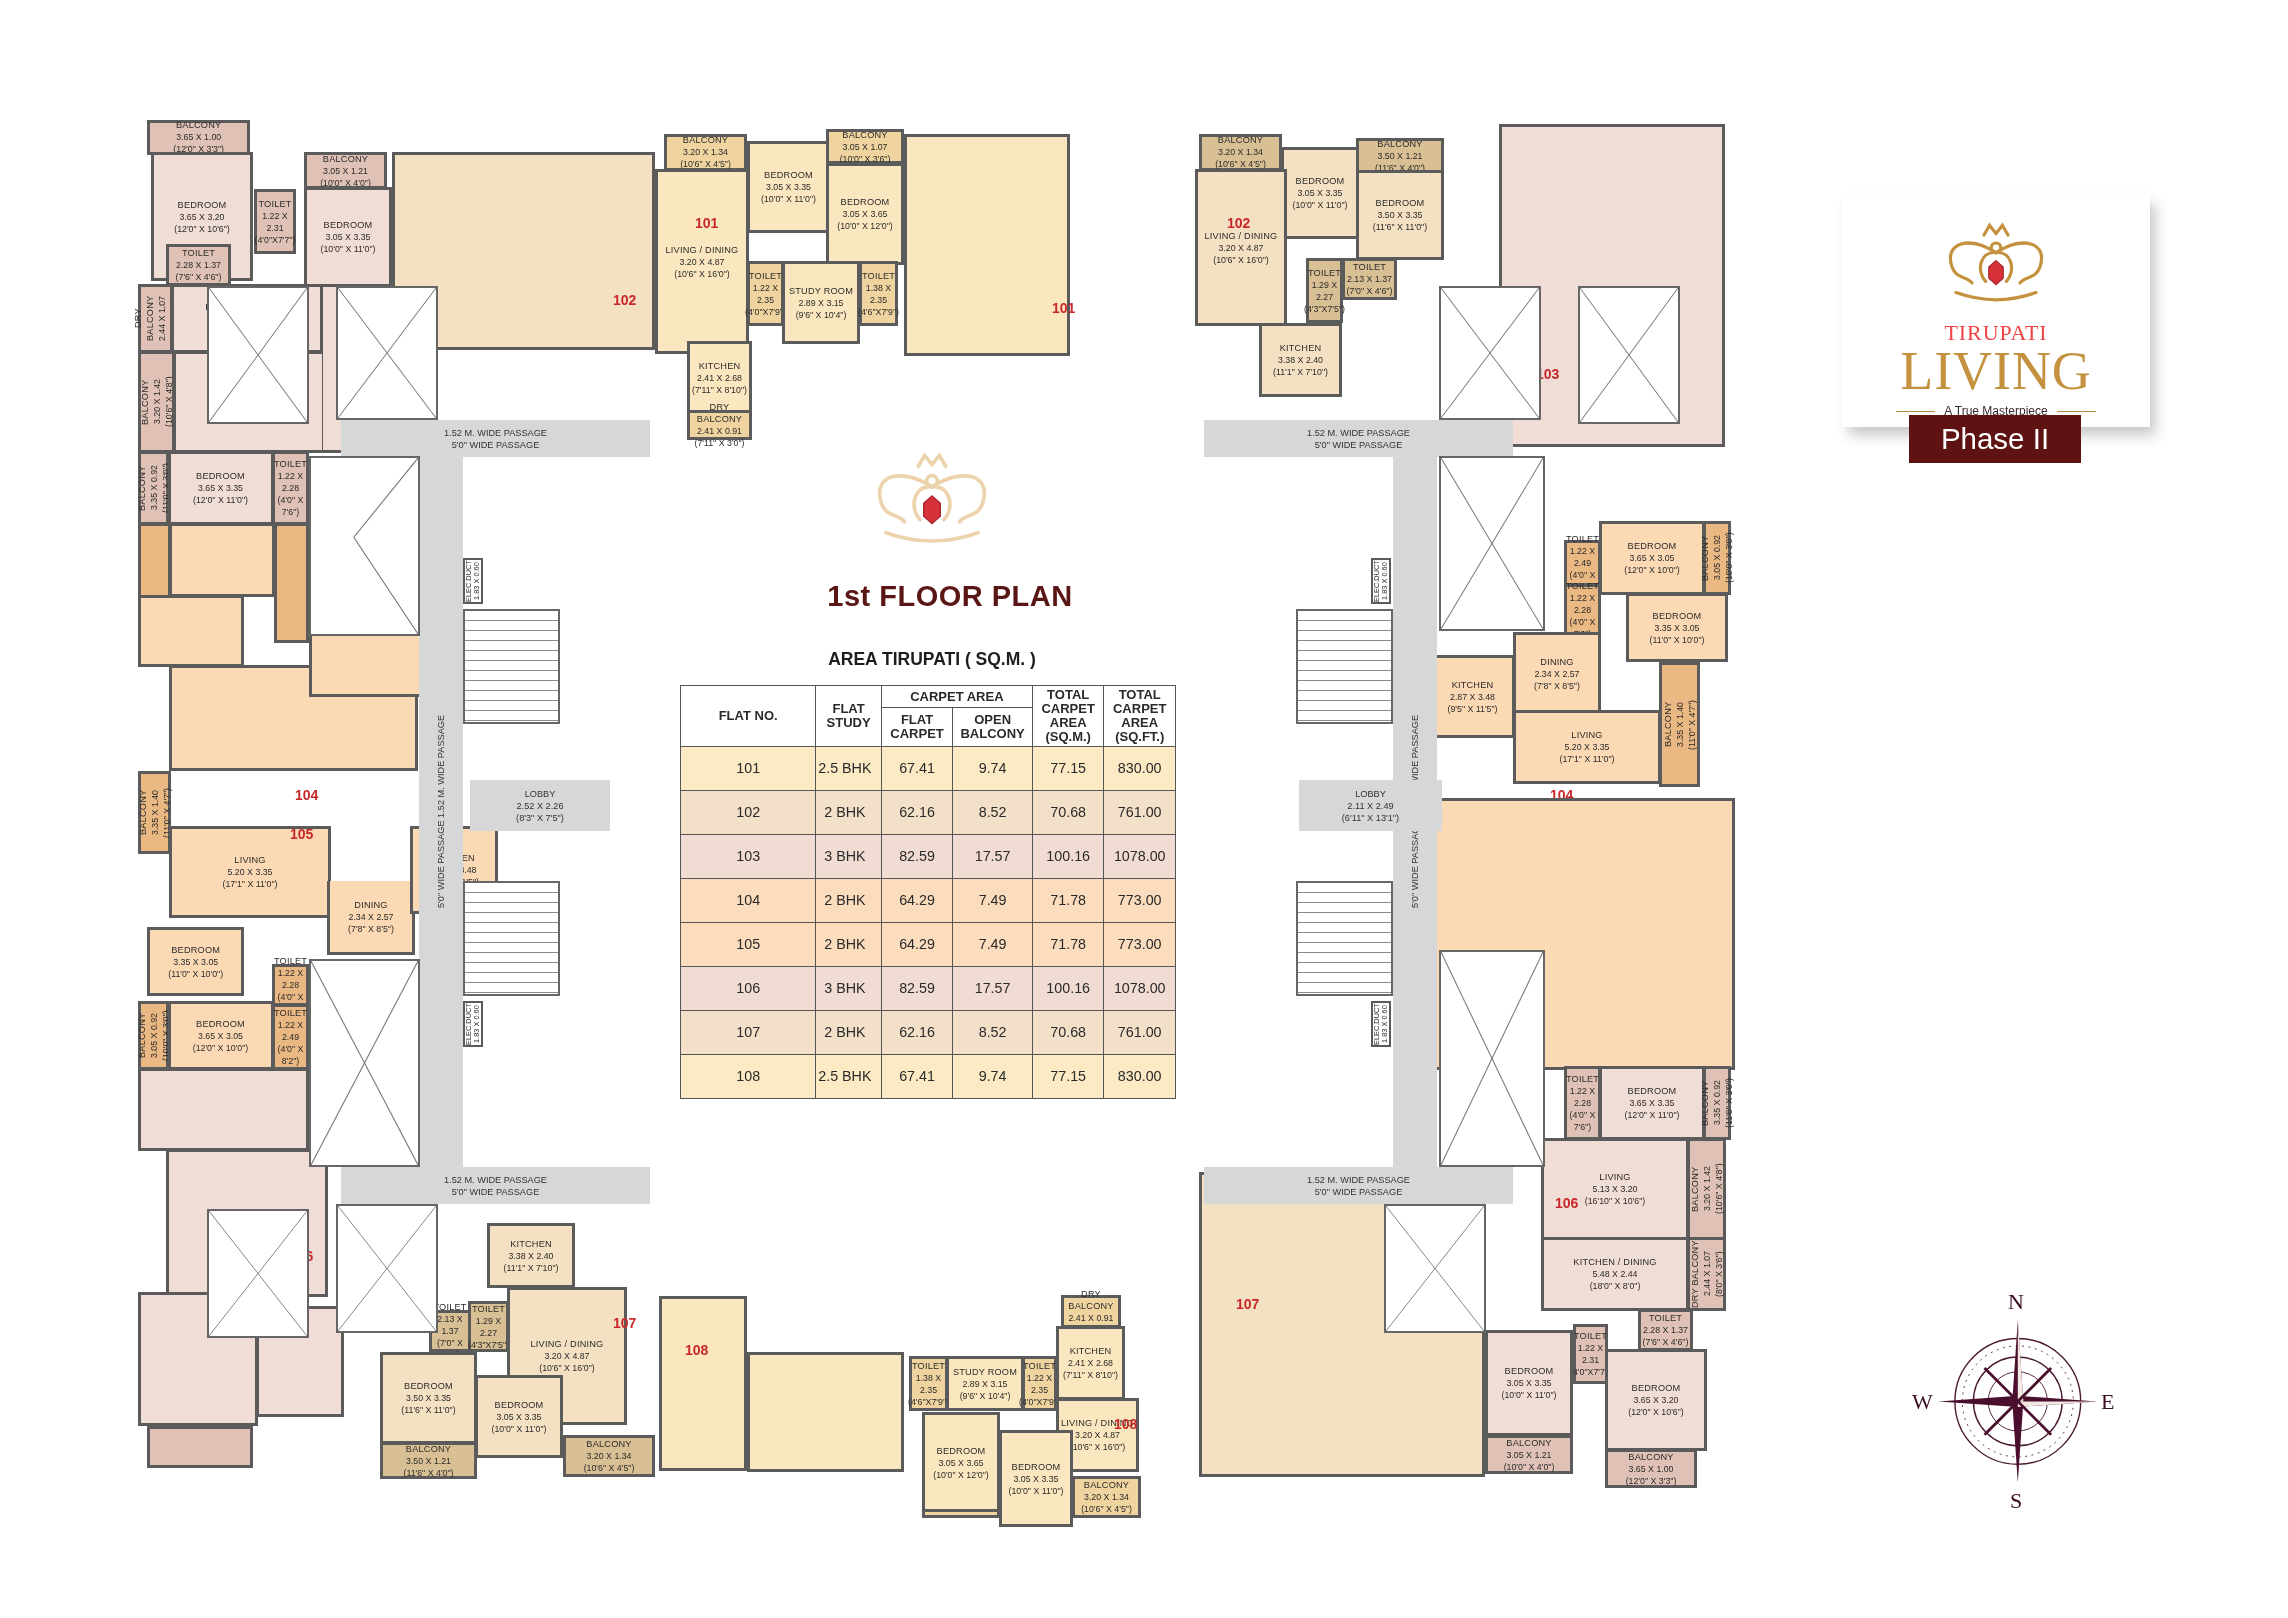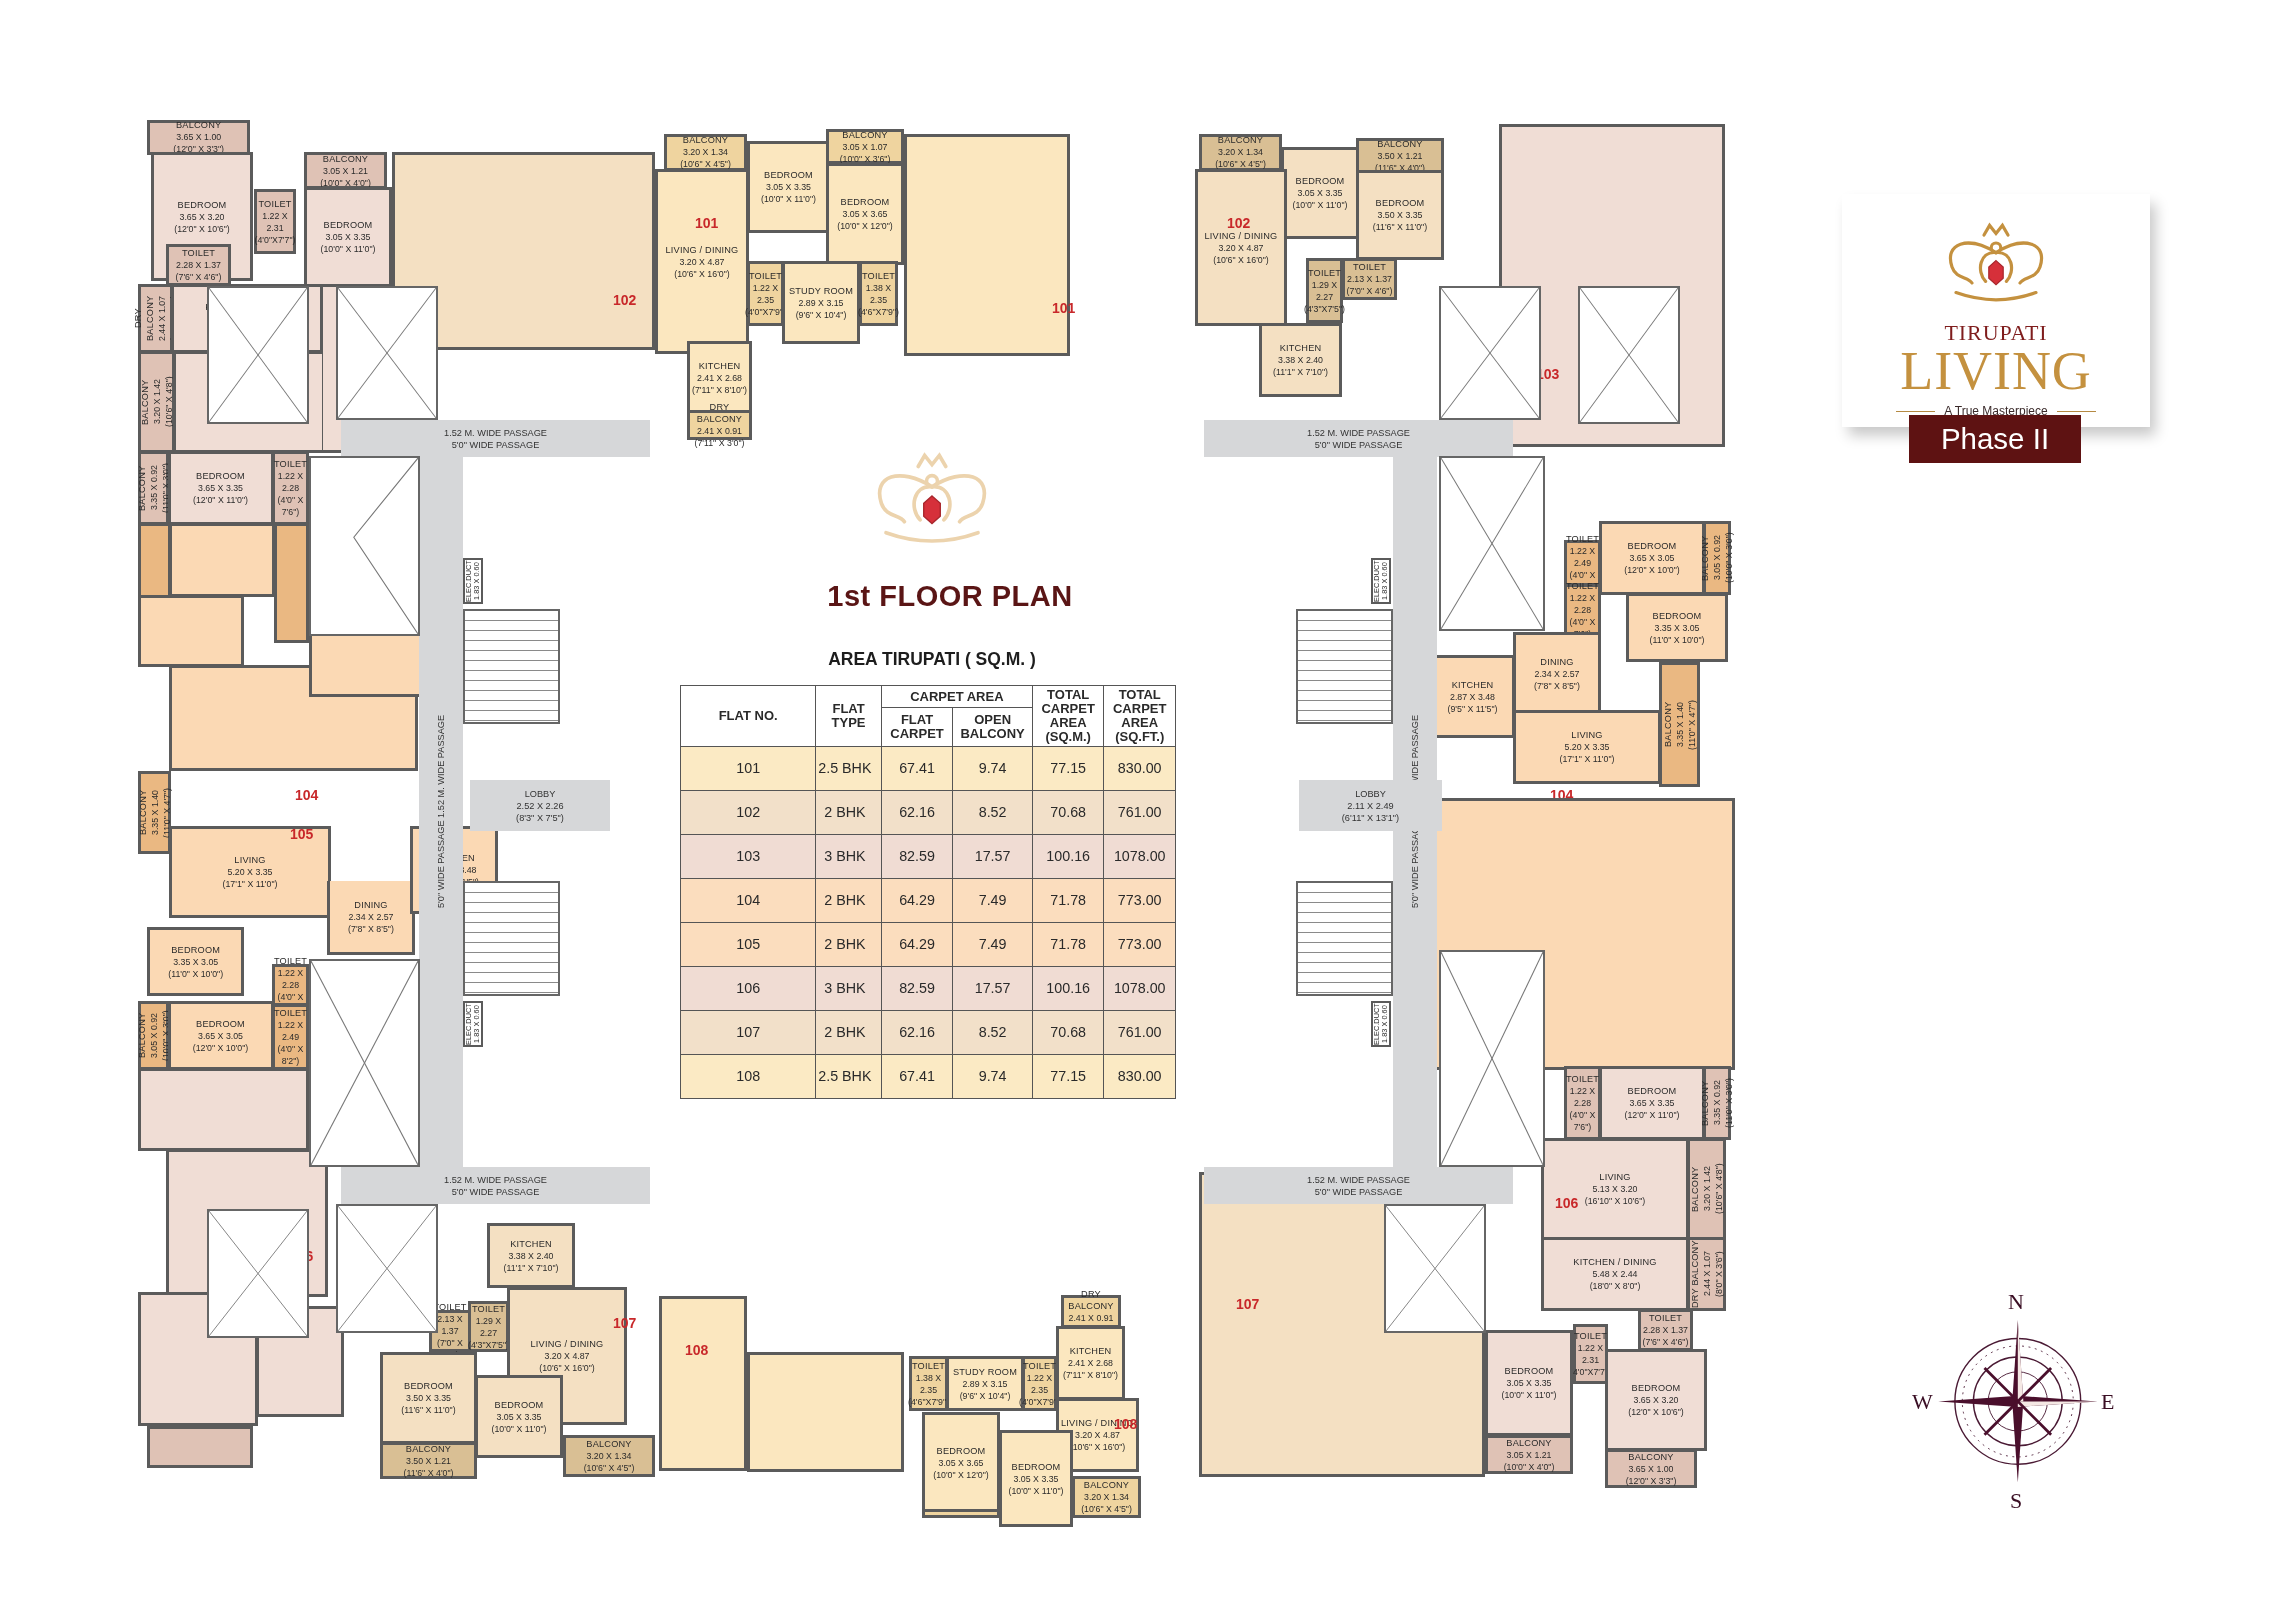--- a/index.html
+++ b/index.html
@@ -28,21 +28,21 @@
   .title{position:absolute;left:784px;top:580px;width:332px;text-align:center;font-size:29px;font-weight:700;color:#5a1515;letter-spacing:0.5px;}
   .tabletitle{position:absolute;left:683px;top:649px;width:498px;text-align:center;font-size:17.5px;font-weight:700;color:#1d1d1d;}
   table.area{position:absolute;left:680px;top:685px;width:496px;border-collapse:collapse;font-size:14.3px;}
   table.area th{background:#fff;border:1.8px solid #555;font-weight:700;font-size:13px;line-height:14px;padding:1.8px 1.8px;}
   table.area td{border:1.8px solid #555;text-align:center;height:43px;padding:0;}
   table.area td.ty{text-align:center;padding-right:7.4px;}
   .r1{background:#fbeac4;} .r2{background:#f2e0c9;} .r3{background:#f0dcd3;}
   .r4{background:#fbddbe;}
   
   .logo-card{position:absolute;left:1842px;top:194px;width:308px;height:233px;background:#fff;box-shadow:5.5px 9.2px 13px rgba(0,0,0,0.22);}
-  .logo-tirupati{position:absolute;left:0;width:308px;top:126px;text-align:center;font-family:"Liberation Serif",serif;font-size:22px;color:#7f1d1d;letter-spacing:0.9px;}
+  .logo-tirupati{position:absolute;left:0;width:308px;top:126px;text-align:center;font-family:"Liberation Serif",serif;font-size:22px;color:#ef4444;letter-spacing:0.9px;}
   .logo-regalia{position:absolute;left:0;width:308px;top:146px;text-align:center;font-family:"Liberation Serif",serif;font-size:54px;color:#c4913f;letter-spacing:0.9px;}
   .logo-tag{position:absolute;left:0;width:308px;top:210px;text-align:center;font-size:12px;color:#3a2a2a;}
   .logo-tag:before,.logo-tag:after{content:"";display:inline-block;width:39px;height:0.9px;background:#b58a43;vertical-align:middle;margin:0 9.2px;}
   .phase{position:absolute;left:1909px;top:415px;width:172px;height:48px;background:#5e1212;color:#fff;font-size:29.5px;display:flex;align-items:center;justify-content:center;}
   .compass{position:absolute;left:1892px;top:1283px;width:222px;height:222px;}
   .compass .lbl{position:absolute;font-family:"Liberation Serif",serif;font-size:22px;color:#3a0e24;}
 </style>
 </head>
 <body>
 
@@ -607,21 +607,21 @@
   <polygon points="75,52 84,60 84,74 75,82 66,74 66,60" fill="#d6303a" stroke="#a8262c" stroke-width="1.5"></polygon>
 </svg>
 
 <div class="title">1st FLOOR PLAN</div>
 <div class="tabletitle">AREA TIRUPATI ( SQ.M. )</div>
 
 <table class="area">
   <thead>
     <tr>
       <th rowspan="2" style="width:129px;">FLAT NO.</th>
-      <th rowspan="2" style="width:60px;">FLAT TYPE</th>
+      <th rowspan="2" style="width:60px;">FLAT STUDY</th>
       <th colspan="2">CARPET AREA</th>
       <th rowspan="2" style="width:66px;">TOTAL CARPET AREA (SQ.M.)</th>
       <th rowspan="2" style="width:66px;">TOTAL CARPET AREA (SQ.FT.)</th>
     </tr>
     <tr>
       <th style="width:66px;">FLAT CARPET</th>
       <th style="width:74px;">OPEN BALCONY</th>
     </tr>
   </thead>
   <tbody>

